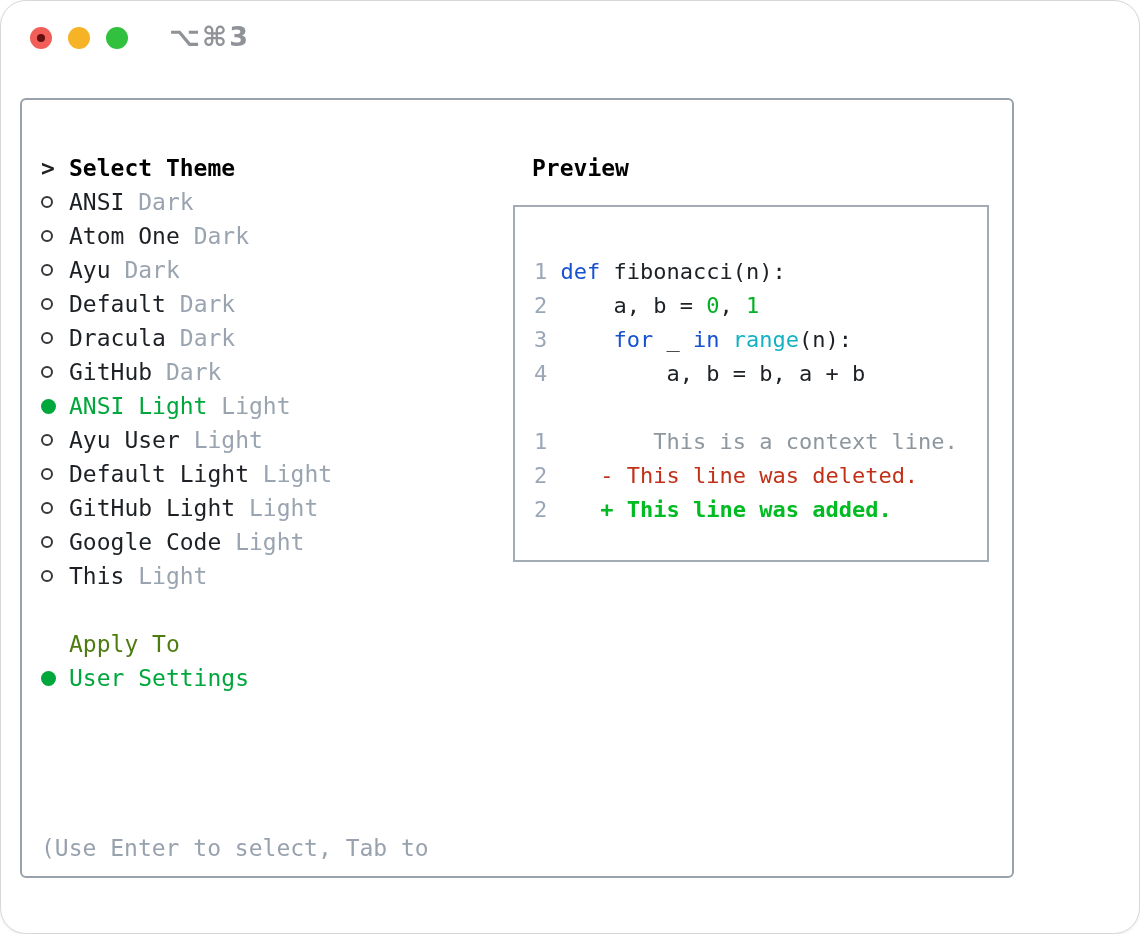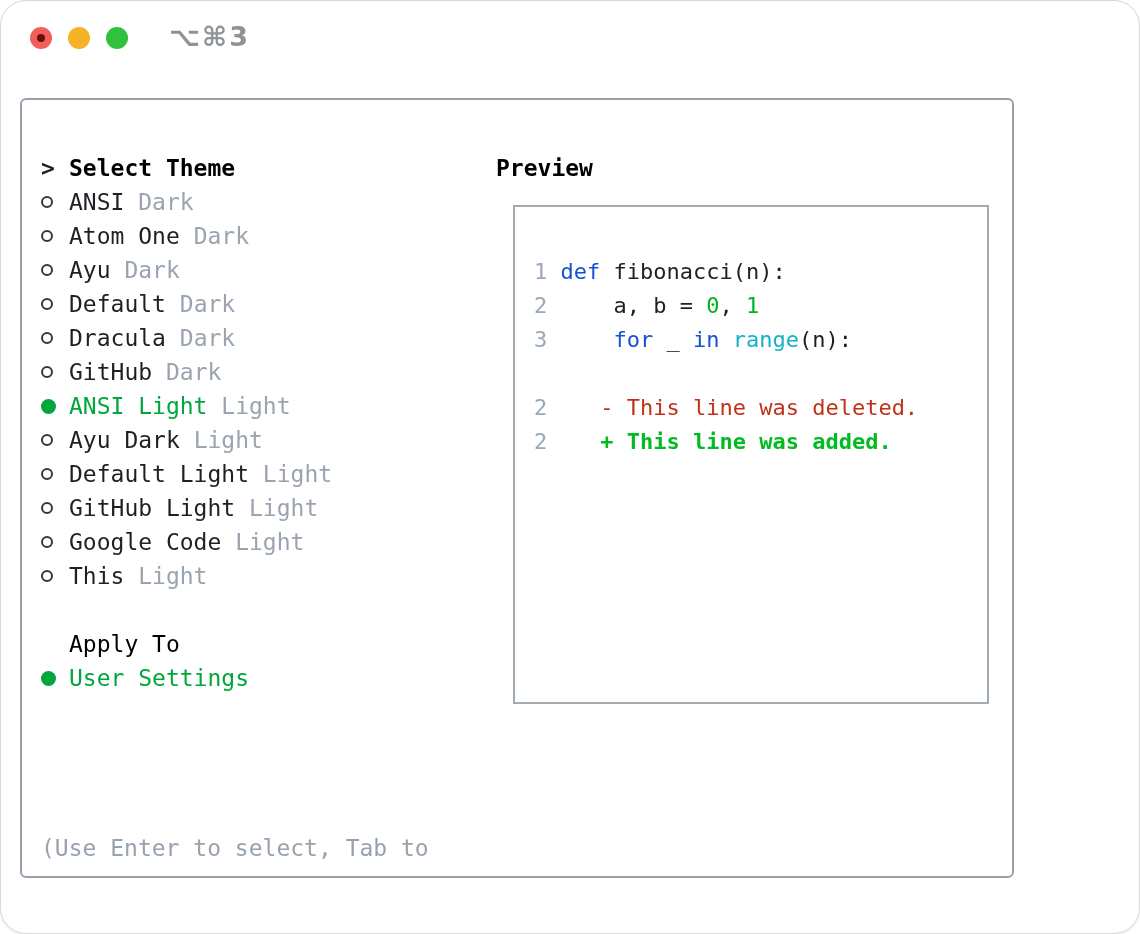--- a/index.html
+++ b/index.html
@@ -52,38 +52,38 @@
   .circle {
     width: 12px; height: 12px; border-radius: 50%;
     border: 2.5px solid #34383c; background: transparent;
   }
   .dot {
     width: 15px; height: 15px; border-radius: 50%;
     background: var(--green-sel, #00a73c);
   }
   .prompt { font-weight: 700; color: var(--text, #1d2125); }
   .section-title { font-weight: 700; color: #000; }
-  .plain-title { color: #000000; }
+  .plain-title { color: #4d7c0f; }
   .label { color: var(--text, #1d2125); }
   .row.selected .label { color: var(--green-sel, #00a73c); }
   .variant { color: var(--gray, #9aa4b0); margin-left: 1ch; }
   .apply { position: absolute; left: 19px; top: 527px; font-size: 23px; }
   .hint {
     position: absolute; left: 19px; top: 663px;
     font-size: 23px; line-height: 34px;
     color: var(--hint, #98a2ae); white-space: pre;
   }
   
   .preview-title {
-    position: absolute; left: 474px; top: 51px;
+    position: absolute; left: 510px; top: 51px;
     font-size: 23px; font-weight: 700; color: #000; line-height: 34px;
   }
   .preview-box {
     position: absolute; left: 491px; top: 105px;
-    width: 476px; height: 499px;
+    width: 476px; height: 357px;
     border: 2px solid #a3abb4;
     background: #ffffff;
     padding: 48px 10px 0 19px;
     overflow: hidden;
   }
   .pline { white-space: pre; font-size: 22px; line-height: 34px; min-height: 34px; color: var(--text, #1d2125); }
   .num { color: var(--num, #9aa7b8); }
   .txt { color: var(--text, #1d2125); }
   .kw  { color: var(--kw,  #1651d2); }
   .fn  { color: var(--fn,  #14b1c4); text-align: right; }
@@ -142,21 +142,21 @@
     <span class="label">GitHub</span>
     <span class="variant">Dark</span>
   </div>
           <div class="row selected">
     <span class="marker"><span class="dot"></span></span>
     <span class="label">ANSI Light</span>
     <span class="variant">Light</span>
   </div>
           <div class="row">
     <span class="marker"><span class="circle"></span></span>
-    <span class="label">Ayu Dark</span>
+    <span class="label">Ayu User</span>
     <span class="variant">Light</span>
   </div>
           <div class="row">
     <span class="marker"><span class="circle"></span></span>
     <span class="label">Default Light</span>
     <span class="variant">Light</span>
   </div>
           <div class="row">
     <span class="marker"><span class="circle"></span></span>
     <span class="label">GitHub Light</span>
@@ -192,19 +192,21 @@
     <div class="hint">
       <div>(Use Enter to select, Tab to</div>
       <div>change focus)</div>
     </div>
 
     <div class="preview-title">Preview</div>
     <div class="preview-box" id="preview-box">
         <div class="pline"><span class="num">1</span><span class="txt"> </span><span class="kw">def</span><span class="txt"> fibonacci(n):</span></div>
         <div class="pline"><span class="num">2</span><span class="txt">     a, b = </span><span class="lit">0</span><span class="txt">, </span><span class="lit">1</span></div>
         <div class="pline"><span class="num">3</span><span class="txt">     </span><span class="kw">for</span><span class="txt"> _ </span><span class="kw">in</span><span class="txt"> </span><span class="fn">range</span><span class="txt">(n):</span></div>
+        <div class="pline"><span class="num">4</span><span class="txt">         a, b = b, a + b</span></div>
         <div class="pline"></div>
+        <div class="pline"><span class="num">1</span><span class="ctx">        This is a context line.</span></div>
         <div class="pline"><span class="num">2</span><span class="txt">    </span><span class="del">- This line was deleted.</span></div>
         <div class="pline"><span class="num">2</span><span class="txt">    </span><span class="add">+ This line was added.</span></div>
       </div>
 
   </div>
 </div>
 
 </body></html>

